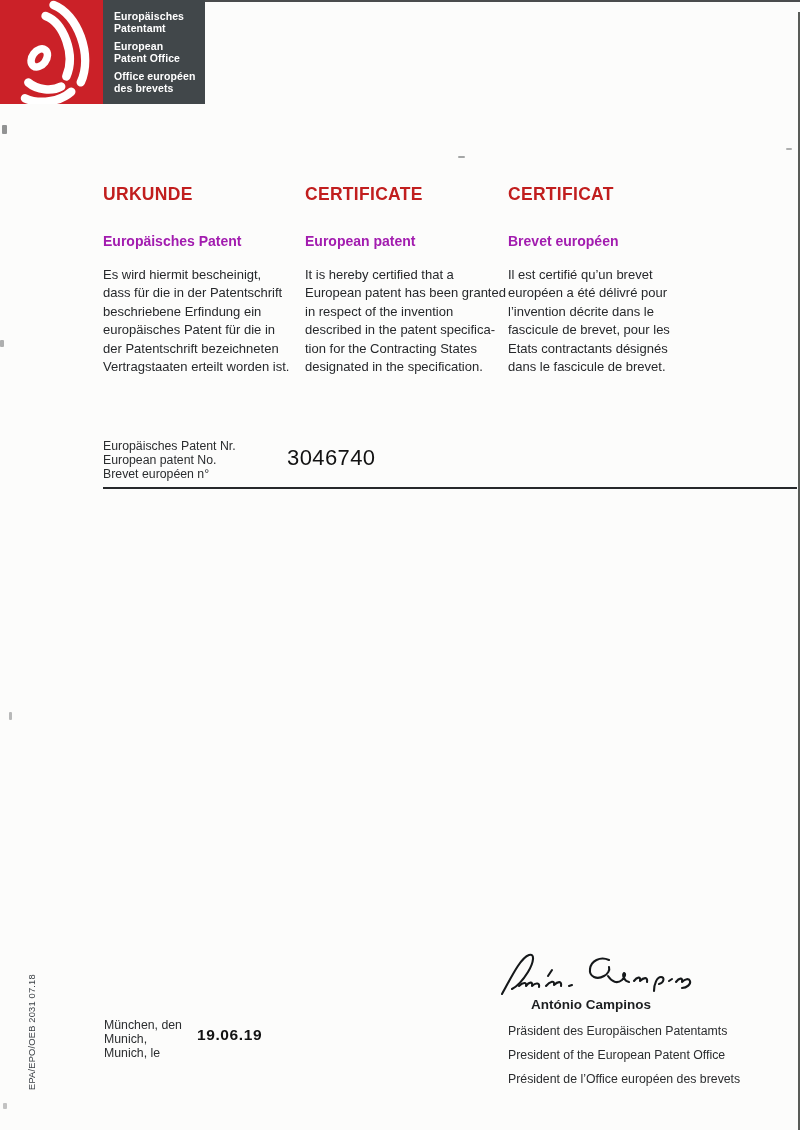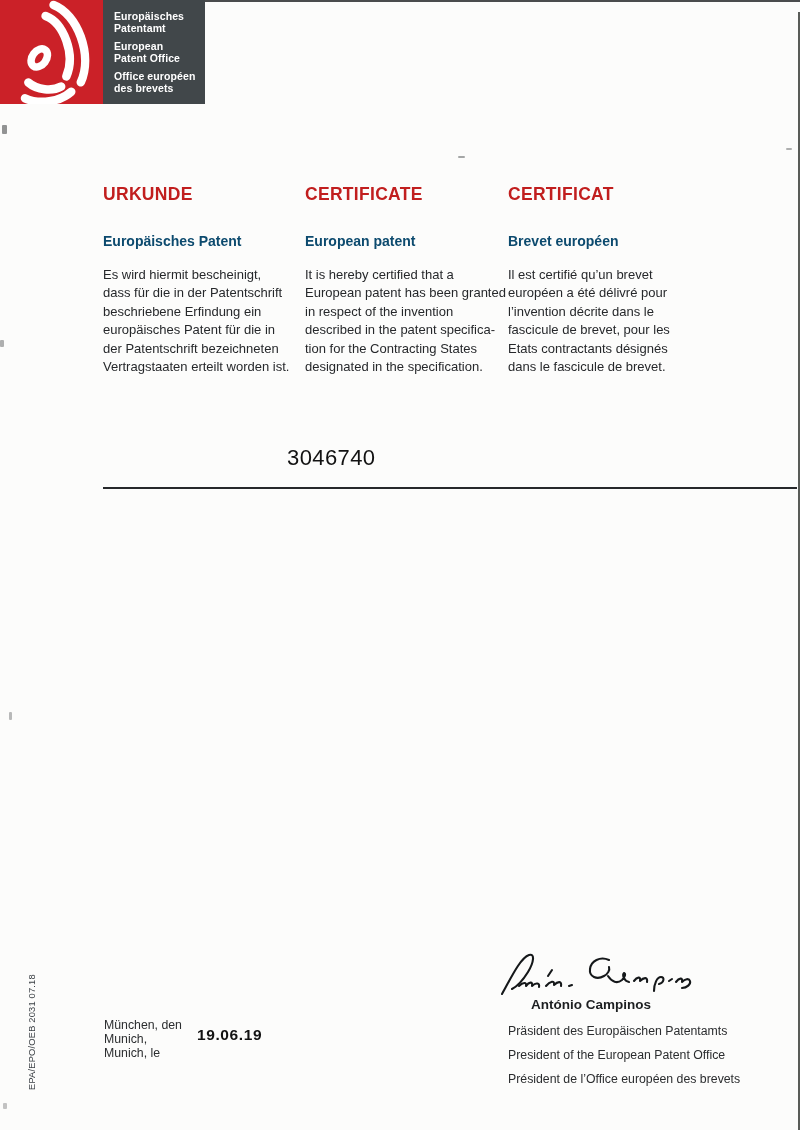--- a/index.html
+++ b/index.html
@@ -18,21 +18,21 @@
 
   
   .logo{position:absolute;left:0;top:0;width:205px;height:104px;display:flex;}
   .logo-red{width:103px;height:104px;background:#cb2128;position:relative;}
   .logo-red svg{position:absolute;left:0;top:0;}
   .logo-gray{width:102px;height:104px;background:#41474a;box-sizing:border-box;padding:10px 0 15px 11px;}
   .logo-name{color:#fff;font-weight:bold;font-size:10.5px;line-height:12px;white-space:pre-line;margin-bottom:6px;letter-spacing:.1px;}
 
   
   .col-title{position:absolute;top:184px;font-size:17.5px;font-weight:bold;color:#c11e1e;letter-spacing:.3px;}
-  .col-subtitle{position:absolute;top:233px;font-size:14px;font-weight:bold;color:#0c4a6e;}
+  .col-subtitle{position:absolute;top:233px;font-size:14px;font-weight:bold;color:#a21caf;}
   .col-body{position:absolute;top:266px;font-size:13px;line-height:18.4px;white-space:pre;color:#26282b;}
   .x-de{left:103px;} .x-en{left:305px;} .x-fr{left:508px;}
 
   
   .field-label{position:absolute;left:103px;font-size:12.3px;line-height:13.8px;white-space:pre-line;color:#2b2d2f;}
   .typed{font-family:"Liberation Sans",sans-serif;color:#121212;}
   .patent-no-value{position:absolute;left:287px;top:445px;font-size:22px;letter-spacing:.4px;}
   .rule{position:absolute;left:103px;top:487px;width:694px;height:2px;background:#26282b;}
   .proprietor-value{position:absolute;left:303px;top:523px;font-size:14.5px;line-height:17.4px;white-space:pre-line;}
   .date-value{position:absolute;left:197px;top:1026px;font-size:15.5px;font-weight:bold;letter-spacing:.6px;}
@@ -106,20 +106,23 @@
 described in the patent specifica-
 tion for the Contracting States
 designated in the specification.</div>
   <div class="col-body x-fr">Il est certifié qu’un brevet
 européen a été délivré pour
 l’invention décrite dans le
 fascicule de brevet, pour les
 Etats contractants désignés
 dans le fascicule de brevet.</div>
 
+  <div class="field-label" style="top:440px;">Europäisches Patent Nr.
+European patent No.
+Brevet européen n°</div>
   <div class="patent-no-value typed">3046740</div>
   <div class="rule"></div>
 
 
   <div class="field-label date-label">München, den
 Munich,
 Munich, le</div>
   <div class="date-value typed">19.06.19</div>
 
   <svg class="sig-svg" width="205" height="54" viewBox="0 0 205 54">

